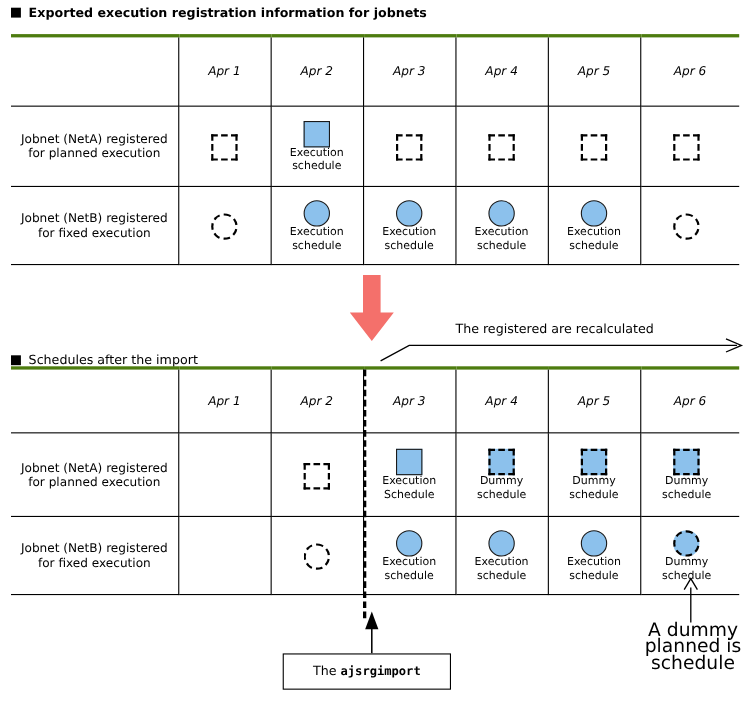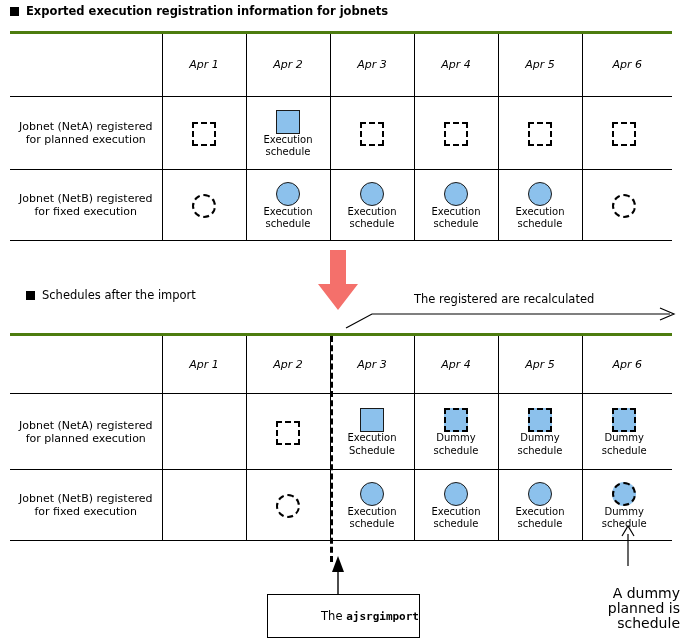--- a/index.html
+++ b/index.html
@@ -84,22 +84,22 @@
     position:absolute;
     border:1px solid #000;background:#fff;
     display:flex;flex-direction:column;align-items:center;
     justify-content:center;
     font-size:11.5px;line-height:16px;
     box-sizing:border-box;
   }
   .callout .mono{font-family:"DejaVu Sans Mono","Liberation Mono",monospace;font-weight:bold;font-size:11px;}
 
   .note{
-    position:absolute;text-align:right;
-    font-size:14px;line-height:15px;white-space:nowrap;margin-top:20px;
+    position:absolute;text-align:center;
+    font-size:17px;line-height:15px;white-space:nowrap;
   }
   .recalc-label{
     position:absolute;font-size:11.5px;white-space:nowrap;
   }
   svg{overflow:visible;}
 </style>
 </head>
 <body>
 
 <div class="sec-head" style="left:10px;top:4px;font-weight:bold;">
@@ -212,21 +212,21 @@
       </div>
     </td>
   </tr>
 </tbody>
   </table>
 
 <svg class="abs" style="left:316px;top:250px;" width="46" height="62">
   <polygon points="14,0 30,0 30,34 42,34 22,60 2,34 14,34" fill="#F4706B"></polygon>
 </svg>
 
-<div class="sec-head" style="left:10px;top:288px;margin-left:16px;">
+<div class="sec-head" style="left:10px;top:320px;">
   <span class="sq-bullet"></span>
   <span>Schedules after the import</span>
 </div>
 
 <div class="recalc-label" style="left:414px;top:292px;">The registered are recalculated</div>
 <svg class="abs" style="left:344px;top:306px;" width="336" height="24">
   <path d="M2,22 L28,8 L326,8" fill="none" stroke="#000" stroke-width="1.2"></path>
   <path d="M316,2 L330,8 L316,14" fill="none" stroke="#000" stroke-width="1.2"></path>
 </svg>
 
@@ -336,21 +336,21 @@
 </tbody>
   </table>
 
 <div class="import-line"></div>
 
 <svg class="abs" style="left:328px;top:556px;" width="22" height="40">
   <line x1="10" y1="12" x2="10" y2="38" stroke="#000" stroke-width="1.4"></line>
   <polygon points="10,0 16,16 4,16" fill="#000"></polygon>
 </svg>
 
-<div class="callout" style="left:267px;top:594px;width:153px;height:44px;align-items:flex-end;">
+<div class="callout" style="left:257px;top:594px;width:153px;height:33px;">
   <div>
     <span>The </span><span class="mono">ajsrgimport</span>
   </div>
 </div>
 
 <svg class="abs" style="left:614px;top:526px;" width="26" height="42">
   <line x1="14" y1="8" x2="14" y2="40" stroke="#000" stroke-width="1.2"></line>
   <path d="M8,10 L14,0 L20,10" fill="none" stroke="#000" stroke-width="1.2"></path>
 </svg>
 

